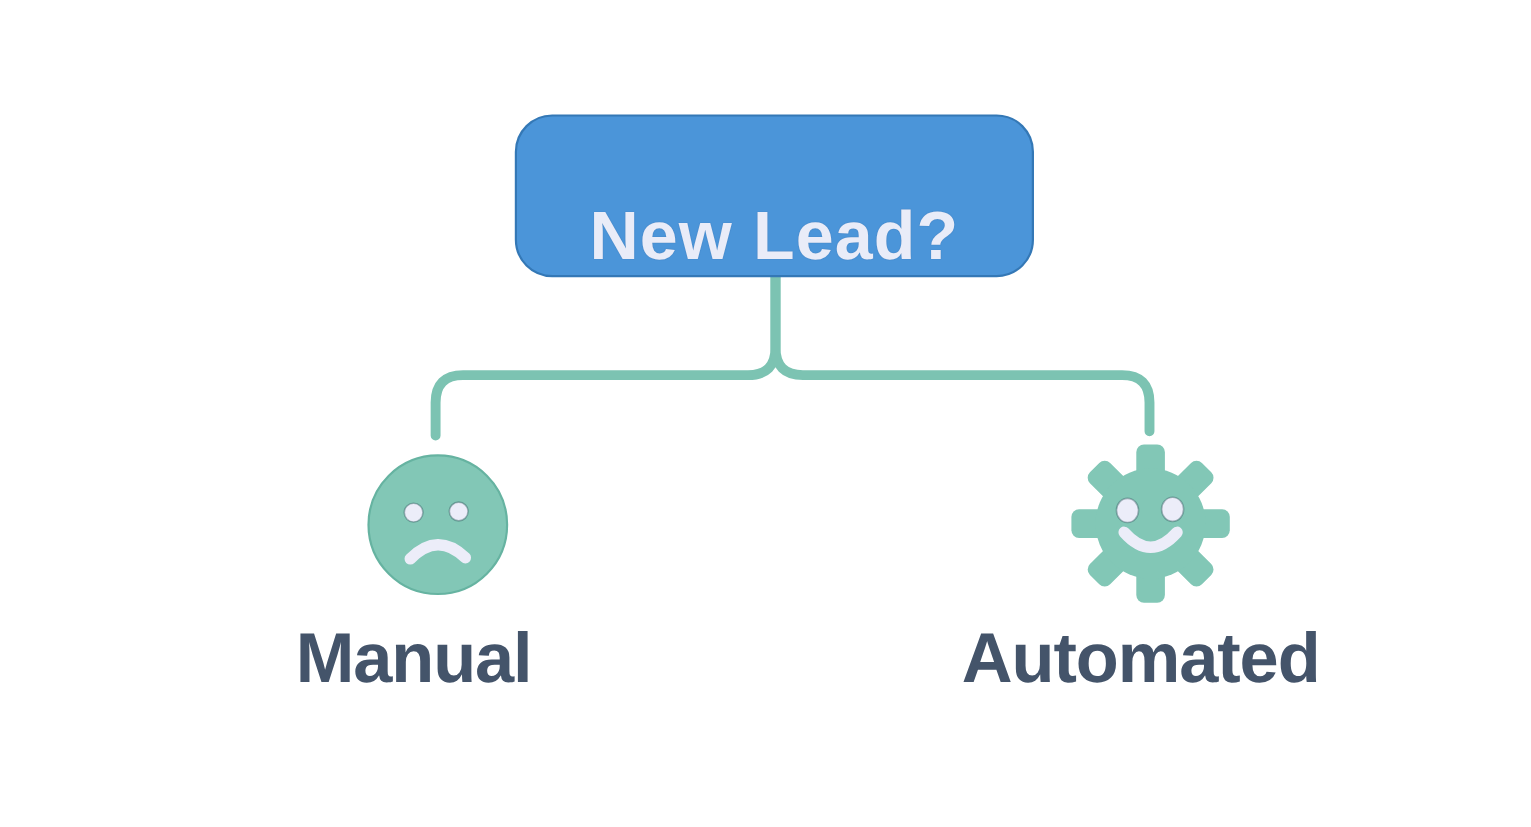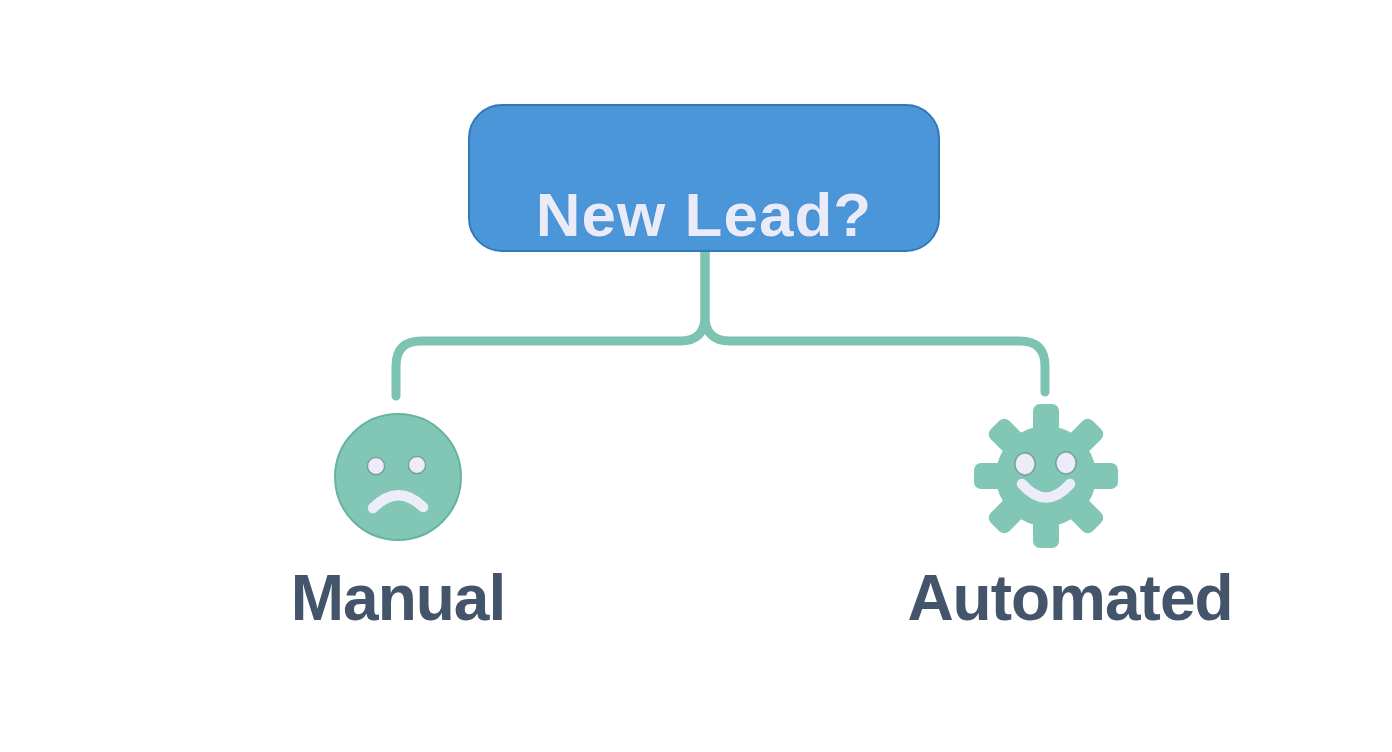--- a/index.html
+++ b/index.html
@@ -84,22 +84,22 @@
     position: absolute;
     top: 563px;
     transform: translateX(-50%);
     color: var(--label-text);
     font-size: 64px;
     font-weight: 700;
     letter-spacing: -1px;
     line-height: 1.1;
     white-space: nowrap;
   }
-  .label-manual    { left: 398px; }
-  .label-automated { left: 1070px; }
+  .label-manual    { left: 376px; }
+  .label-automated { left: 1037px; }
 </style>
 </head>
 <body>
 
 <div class="canvas">
 
   <svg class="connector-svg" viewBox="0 0 1392 752" xmlns="http://www.w3.org/2000/svg">
     <path class="conn" d="M705,250 L705,316 Q705,341 680,341 L421,341 Q396,341 396,366 L396,396"></path>
     <path class="conn" d="M705,250 L705,316 Q705,341 730,341 L1020,341 Q1045,341 1045,366 L1045,392"></path>
   </svg>

